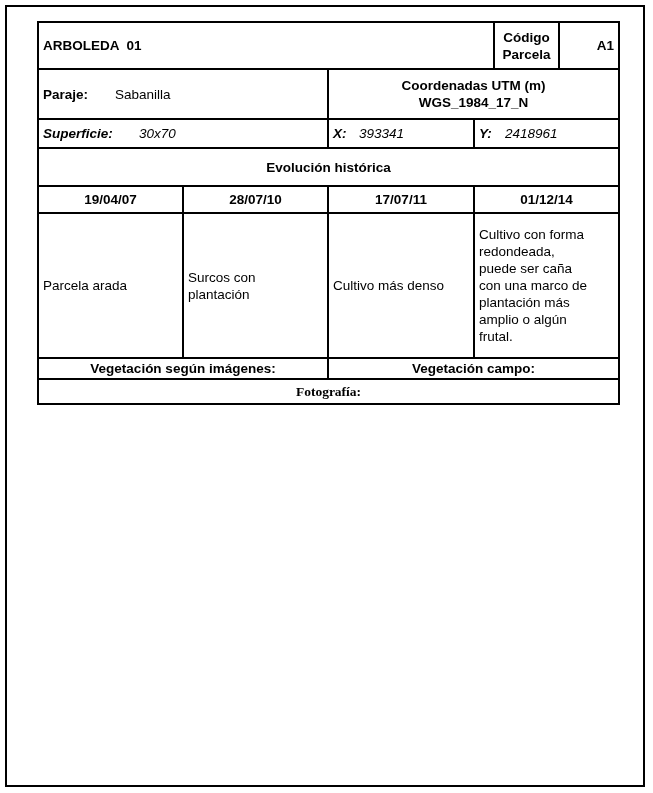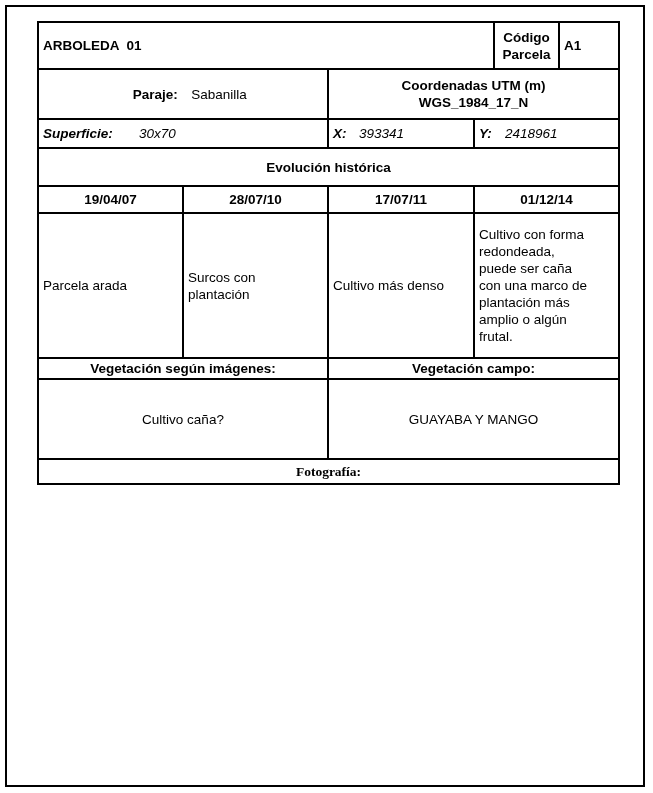--- a/index.html
+++ b/index.html
@@ -64,26 +64,25 @@
   }
   td.code-label-cell {
     font-weight: bold;
     text-align: center;
     line-height: 16px;
     padding: 1px 2px;
   }
   td.code-value-cell {
     font-weight: bold;
     font-size: 21px;
-    text-align: left;
+    text-align: right;
   }
   td.paraje-cell {
     vertical-align: top;
     padding-top: 3px;
-    text-align: center;
   }
   td.coords-cell {
     font-weight: bold;
     text-align: center;
     line-height: 17px;
   }
   .lbl { font-weight: bold; display: inline-block; }
   .lbl-paraje { width: 72px; }
   .lbl-sup    { width: 96px; }
   .lbl-xy     { width: 26px; }
@@ -163,24 +162,20 @@
 plantación más
 amplio o algún
 frutal.</td>
     </tr>
 
     <tr class="r-veghdr">
       <td colspan="2" class="b ctr">Vegetación según imágenes:</td>
       <td colspan="4" class="b ctr">Vegetación campo:</td>
     </tr>
 
-    <tr class="r-vegval">
-      <td colspan="2" class="ctr">Cultivo caña?</td>
-      <td colspan="4" class="ctr">GUAYABA Y MANGO</td>
-    </tr>
 
     <tr class="r-foto">
       <td colspan="6" class="b ctr">Fotografía:</td>
     </tr>
 
   </tbody>
     </table>
 </div>
 
 </body></html>

